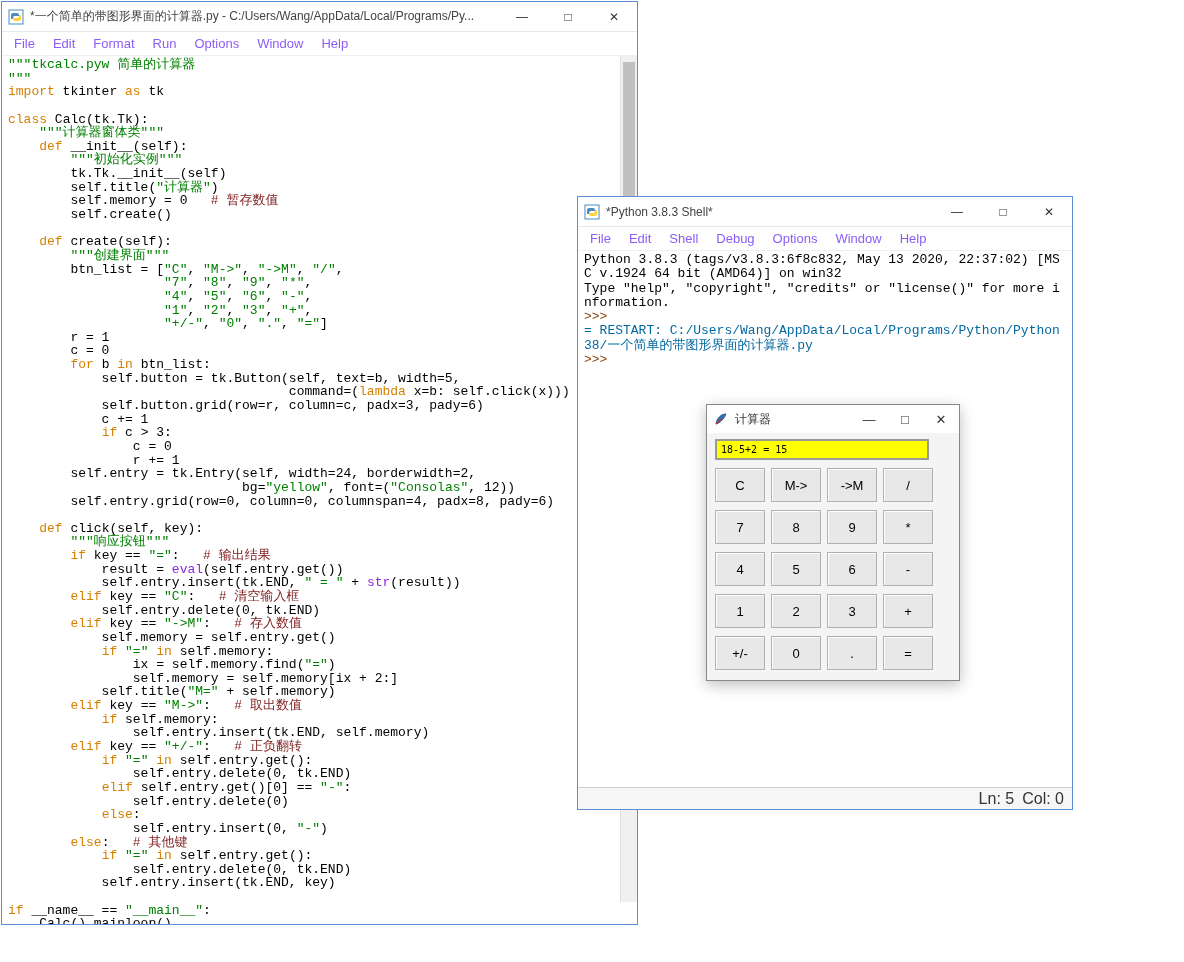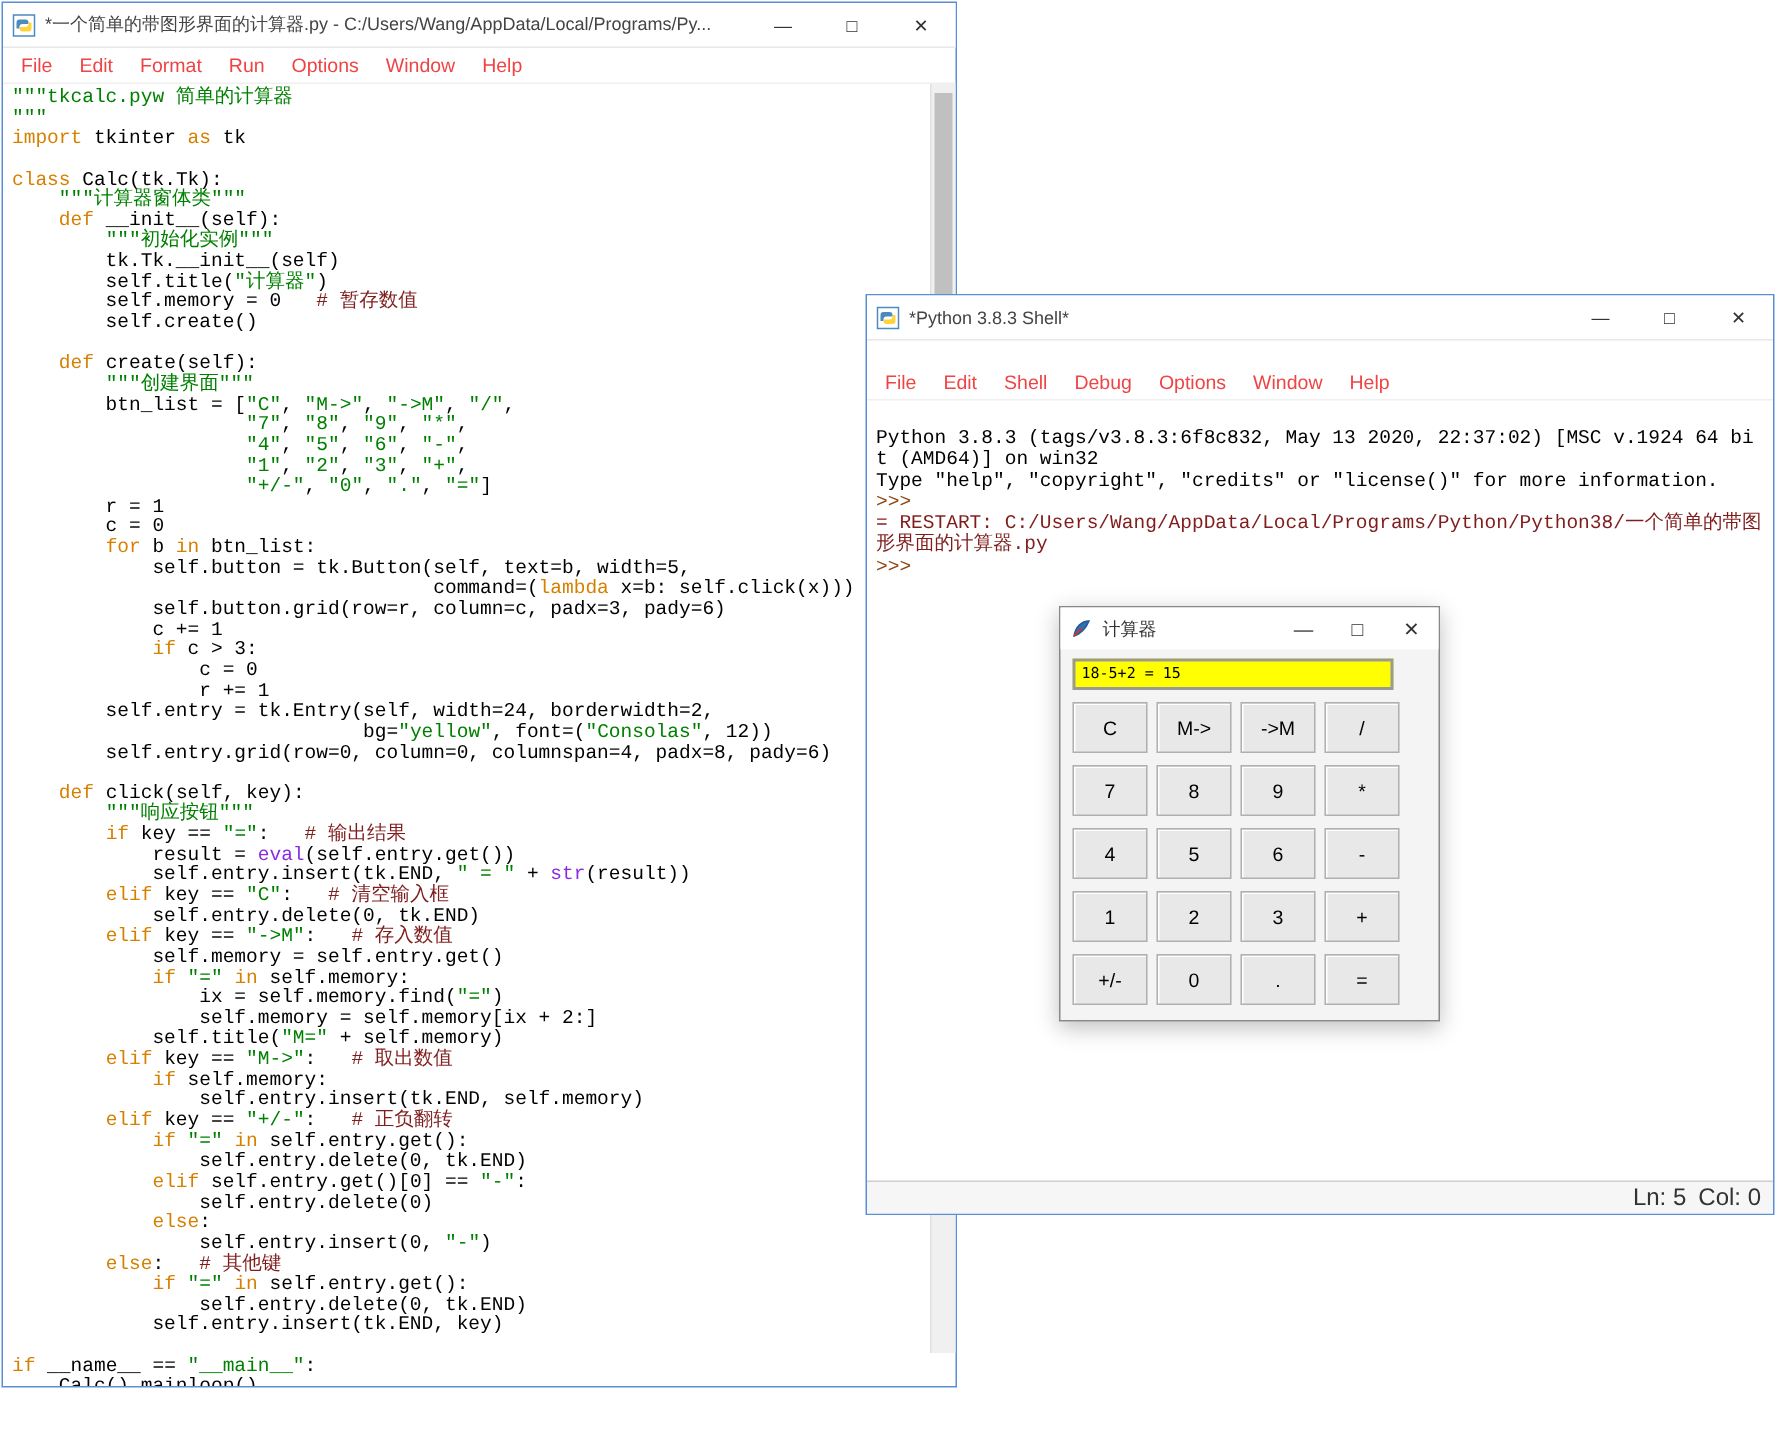--- a/index.html
+++ b/index.html
@@ -37,21 +37,21 @@
   .win-controls .btn {
     width: 46px; height: 30px;
     display:flex; align-items:center; justify-content:center;
     font-size: 12px; color:#333;
   }
   .menubar {
     display:flex;
     gap: 2px;
     padding: 2px 4px;
     font-size: 13px;
-    color:#ef4444;
+    color:#8b5cf6;
     border-bottom: 1px solid #f0f0f0;
   }
   .menubar .mitem { padding: 2px 8px; }
   .editor {
     flex:1;
     overflow:hidden;
     position:relative;
     font-family: "Consolas","Courier New",monospace;
     font-size: 13px;
     line-height: 1.05;
@@ -95,21 +95,21 @@
     font-family:"Consolas","Courier New",monospace;
     font-size:13px;
     line-height:1.1;
     padding: 2px 6px;
     white-space:pre-wrap;
     word-break:break-all;
     color:#000;
     position:relative;
   }
   .shell-body .prompt { color:#8b4513; }
-  .shell-body .blue { color:#7f1d1d; }
+  .shell-body .blue { color:#0369a1; }
   
   .calc-window {
     position:absolute;
     border:1px solid #888;
     background:#f4f4f4;
     box-shadow:0 4px 14px rgba(0,0,0,0.25);
   }
   .calc-titlebar {
     height:28px;
     display:flex;
@@ -244,21 +244,21 @@
 <span>            self.entry.insert(tk.END, key)</span>
 <span></span>
 <span class="kw">if</span><span> __name__ == </span><span class="str">"__main__"</span><span>:</span>
 <span>    Calc().mainloop()</span>
 </div>
   <div class="scrollbar-v" style="top:54px; bottom:22px; right:0;">
     <div class="thumb" style="top:6px; height:640px;"></div>
   </div>
 </div>
 
-<div class="window" style="left:577px; top:196px; width:606px; height:614px;gap:16px;">
+<div class="window" style="left:577px; top:196px; width:496px; height:614px;">
   <div class="titlebar">
     <span class="icon">
       <svg class="py-icon" viewBox="0 0 16 16">
           <rect x="1" y="1" width="14" height="14" fill="#fff" stroke="#4b8bbe"></rect>
           <path d="M5 4h4a2 2 0 012 2v1H7a2 2 0 00-2 2v1H3V6a2 2 0 012-2z" fill="#4b8bbe"></path>
           <path d="M11 12H7a2 2 0 01-2-2V9h4a2 2 0 002-2V6h2v4a2 2 0 01-2 2z" fill="#ffd43b"></path>
         </svg>
     </span>
     <span class="title">*Python 3.8.3 Shell*</span>
     <div class="win-controls">

